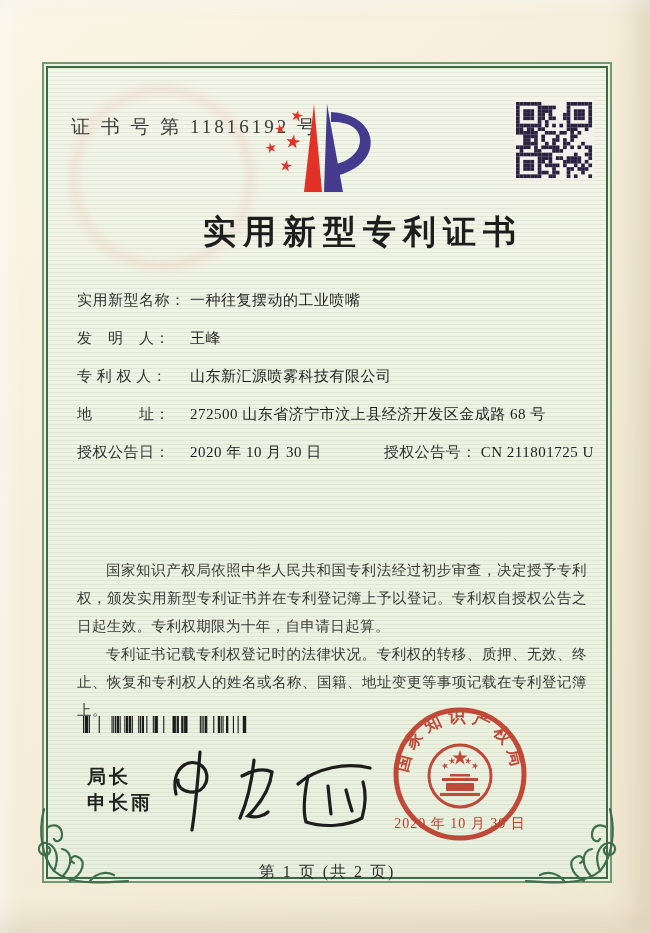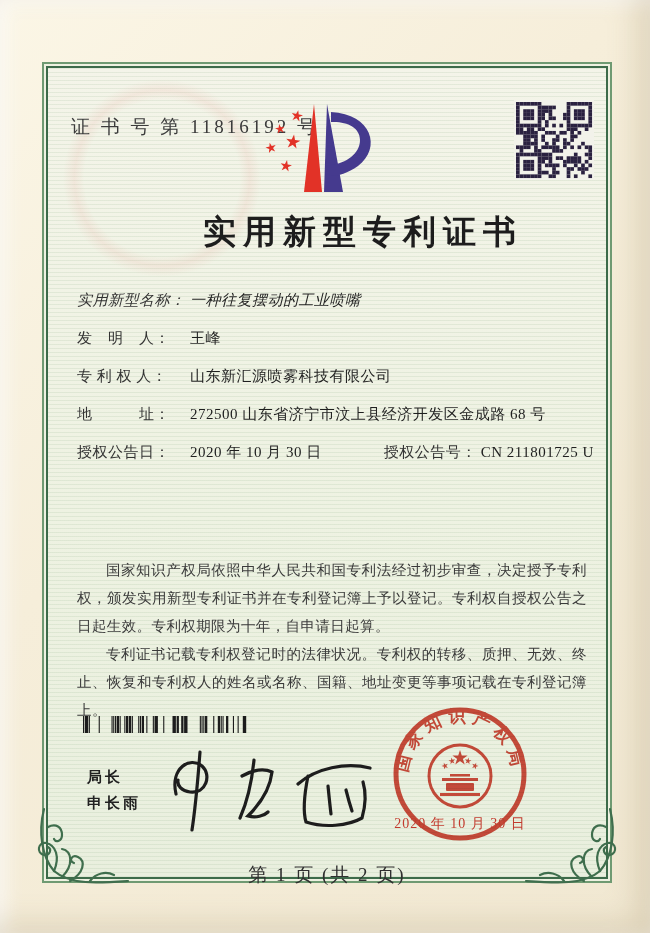--- a/index.html
+++ b/index.html
@@ -25,40 +25,40 @@
     background:radial-gradient(circle, rgba(230,120,110,0) 55%, rgba(230,120,110,.10) 62%, rgba(230,120,110,0) 70%);}
   .cert-no{position:absolute;left:27px;top:50px;font-size:19px;letter-spacing:3px;color:#3b3b3b;}
   .logo{position:absolute;left:50%;top:32px;transform:translateX(-62%);}
   .qr{position:absolute;right:16px;top:36px;width:80px;height:80px;}
   .qr svg{display:block;}
   .title{position:absolute;top:146px;left:0;width:100%;text-align:center;
     font-size:33px;font-weight:bold;letter-spacing:7px;color:#1d1d1d;padding-left:36px;}
   
   .fields{position:absolute;left:33px;right:26px;top:228px;font-size:15px;}
   .frow{display:flex;align-items:baseline;margin-bottom:22px;line-height:16px;white-space:nowrap;}
-  .frow.first{font-style:italic;}
+  .frow.first{}
   .flabel{min-width:113px;color:#333;letter-spacing:.5px;flex:none;}
   .fvalue{color:#1f1f1f;letter-spacing:.5px;}
   .pair2{margin-left:62px;display:flex;align-items:baseline;}
   .pair2 .flabel{min-width:0;margin-right:4px;}
   
   .paras{position:absolute;left:33px;right:23px;top:492px;font-size:14.5px;line-height:28px;
     text-align:justify;color:#3a3a3a;letter-spacing:.4px;}
   .paras p{margin:0;text-indent:2em;}
   
   .barcode{position:absolute;left:33px;top:652px;width:170px;height:17px;}
   .barcode svg{display:block;} .barcode rect{fill:#1c1c1c;}
-  .signer{position:absolute;left:43px;top:700px;font-size:15px;font-weight:600;
+  .signer{position:absolute;left:43px;top:700px;font-size:19px;font-weight:600;
     color:#222;letter-spacing:3px;line-height:26px;}
   .signature{position:absolute;left:112px;top:678px;}
   .seal{position:absolute;left:346px;top:640px;width:140px;height:140px;mix-blend-mode:multiply;opacity:.92;}
   .seal-date{position:absolute;left:346px;top:751px;width:140px;text-align:center;
     font-size:14px;color:#c23b2e;letter-spacing:1px;}
   .page-num{position:absolute;left:0;top:798px;width:100%;text-align:center;
-    font-size:19px;color:#2f2f2f;letter-spacing:2px;border-radius:6px;}
+    font-size:16px;color:#2f2f2f;letter-spacing:2px;border-radius:6px;}
   .flourish{position:absolute;bottom:-6px;width:96px;height:88px;}
   .flourish.left{left:-8px;}
   .flourish.right{right:-8px;transform:scaleX(-1);}
   .back-note{position:absolute;left:0;top:896px;width:650px;text-align:center;
     font-size:13.5px;color:#3c4a3c;letter-spacing:4px;margin-top:48px;}
   svg{overflow:visible;}
 </style>
 </head>
 <body>
 

